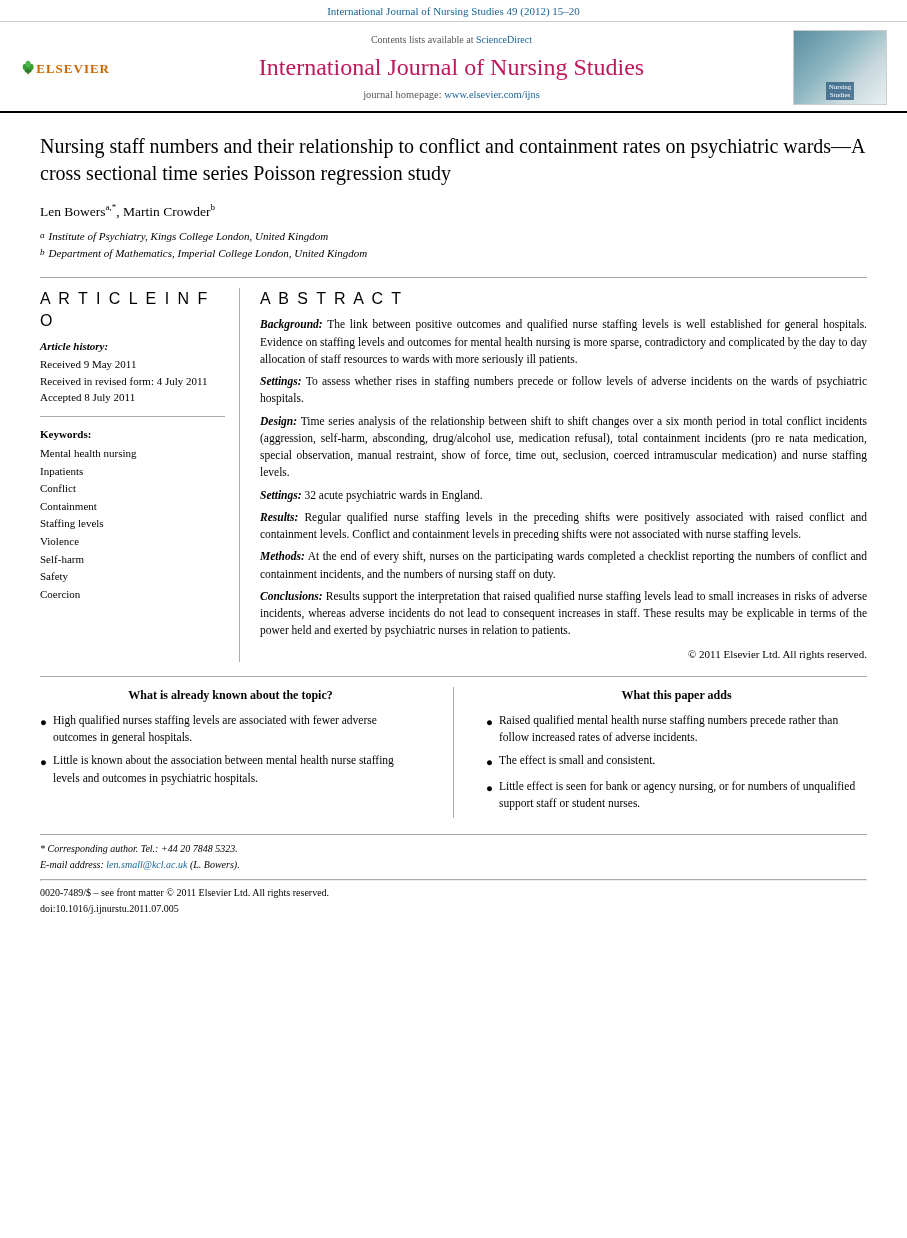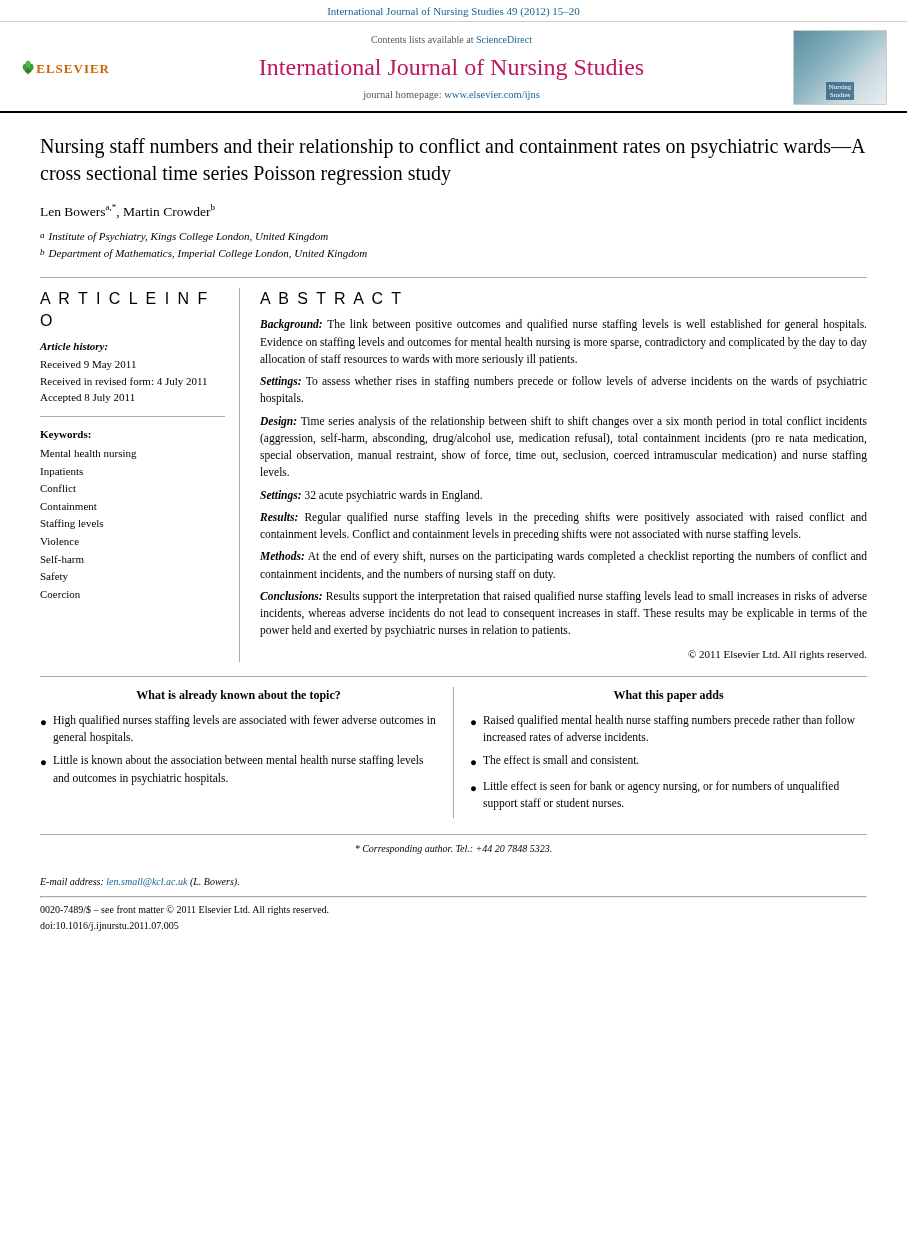--- a/index.html
+++ b/index.html
@@ -231,21 +231,21 @@
     
     .full-divider {
       border: none;
       border-top: 1px solid #aaa;
       margin: 10px 0;
     }
 
     
     .bottom-box {
       display: flex;
-      gap: 16px;
+      gap: 32px;
       margin-top: 8px;
     }
 
     .bottom-left, .bottom-right {
       flex: 1;
     }
 
     .box-heading {
       font-size: 12px;
       font-weight: bold;
@@ -277,22 +277,21 @@
       border-top: 1px solid #aaa;
       margin-top: 16px;
       padding-top: 6px;
       font-size: 10px;
       line-height: 1.6;
     }
 
     .footnote-corresponding {
       font-size: 10px;
       font-style: italic;
-      margin-bottom: 17px;
-      text-align: center;
+      margin-bottom: 0;
     }
 
     .footnote-doi {
       font-size: 10px;
     }
 
     .bottom-divider {
       border-top: 1px solid #aaa;
       margin-top: 6px;
       margin-bottom: 4px;

